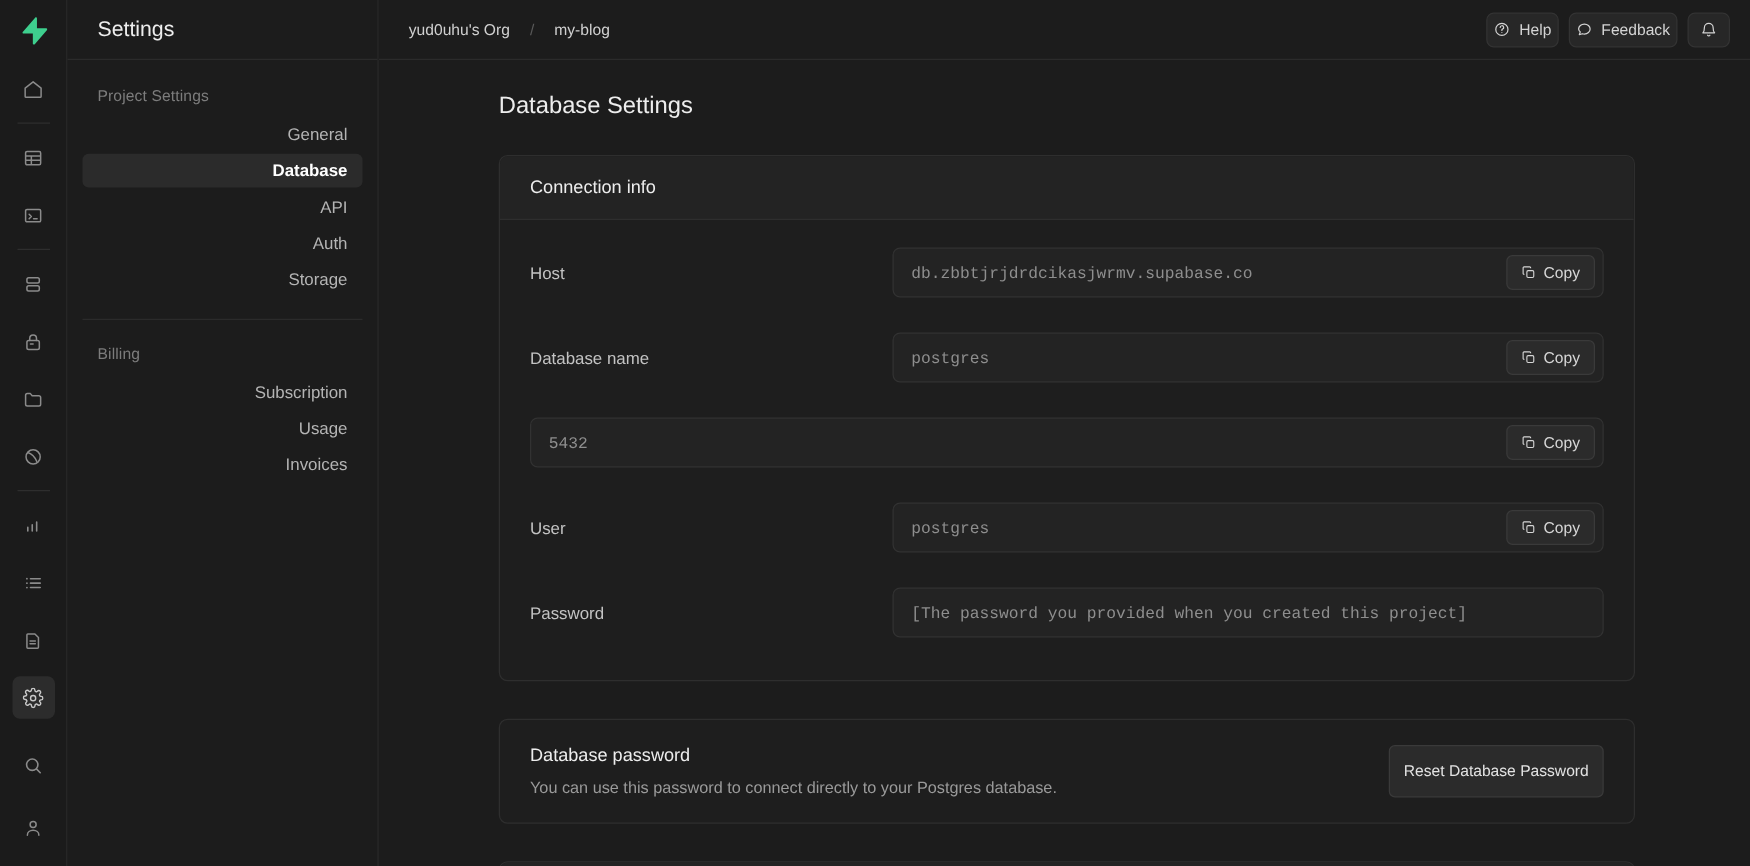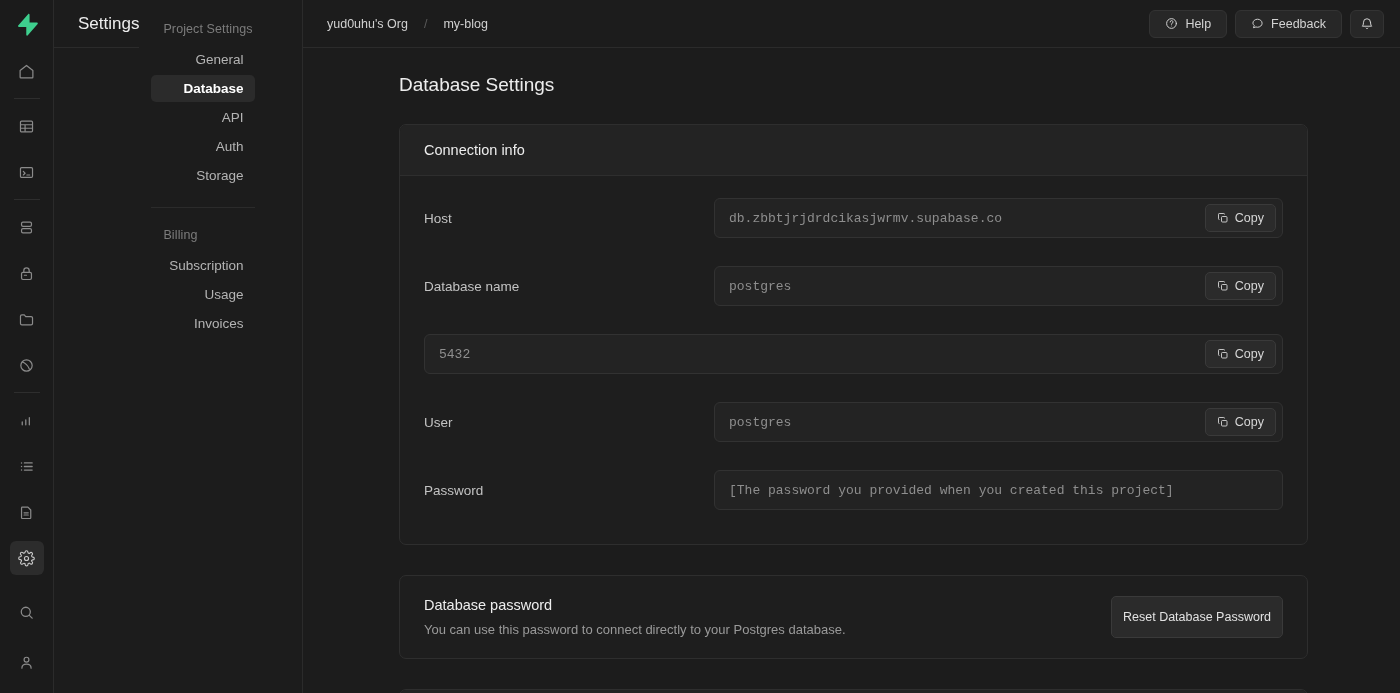--- a/index.html
+++ b/index.html
@@ -28,21 +28,21 @@
     border-radius: 6px; color: #8b8b8b;
   }
   .rail-ico.active { background: #2c2c2c; color: #c8c8c8; }
   .rail-sep { width: 26px; height: 1px; background: #2e2e2e; margin: 4px 0; }
   .rail-spacer { flex: 1 1 auto; }
 
   
   .nav {
     width: 249px; flex: 0 0 249px; height: 693px;
     background: #1c1c1c; border-right: 1px solid #2b2b2b;
-    display: flex; flex-direction: row;
+    display: flex; flex-direction: column;
   }
   .nav-head {
     height: 48px; display: flex; align-items: center;
     padding: 0 0 0 24px; border-bottom: 1px solid #2b2b2b;
   }
   .nav-title { font-size: 17px; color: #ededed; font-weight: 400; }
   .nav-body { padding: 22px 12px 0 12px; }
   .nav-group-label {
     font-size: 12.5px; color: #7c7c7c; padding: 0 0 10px 12px;
     letter-spacing: .1px;
@@ -66,21 +66,21 @@
   .topbar {
     height: 48px; flex: 0 0 48px; border-bottom: 1px solid #2b2b2b;
     display: flex; align-items: center; padding: 0 16px 0 24px;
     background: #1c1c1c;
   }
   .crumb { font-size: 12.5px; color: #d0d0d0; cursor: pointer; }
   .crumb-sep { font-size: 12.5px; color: #5a5a5a; margin: 0 16px; }
   .topbar-right { margin-left: auto; display: flex; align-items: center; gap: 8px; }
   .tb-btn {
     height: 28px; display: flex; align-items: center; gap: 7px;
-    padding: 0 15px; border-radius: 6px; background: #272727;
+    padding: 0 5px; border-radius: 6px; background: #272727;
     border: 1px solid #333; color: #d3d3d3; font-size: 12.5px; cursor: pointer;
   }
   .tb-btn.icon-only { padding: 0 9px; }
 
   .content { flex: 1 1 auto; overflow: hidden; padding: 0 0 0 0; }
   .content-inner { padding: 26px 92px 0 96px; }
   .page-title { font-size: 19px; color: #ededed; font-weight: 400; margin-bottom: 28px; }
 
   .panel {
     background: #1e1e1e; border: 1px solid #2e2e2e; border-radius: 7px;

